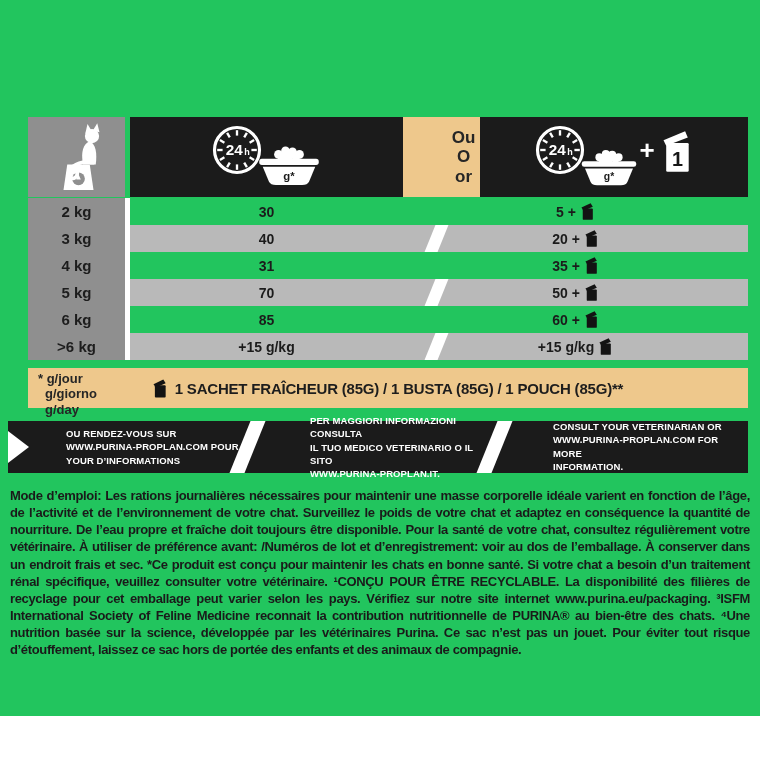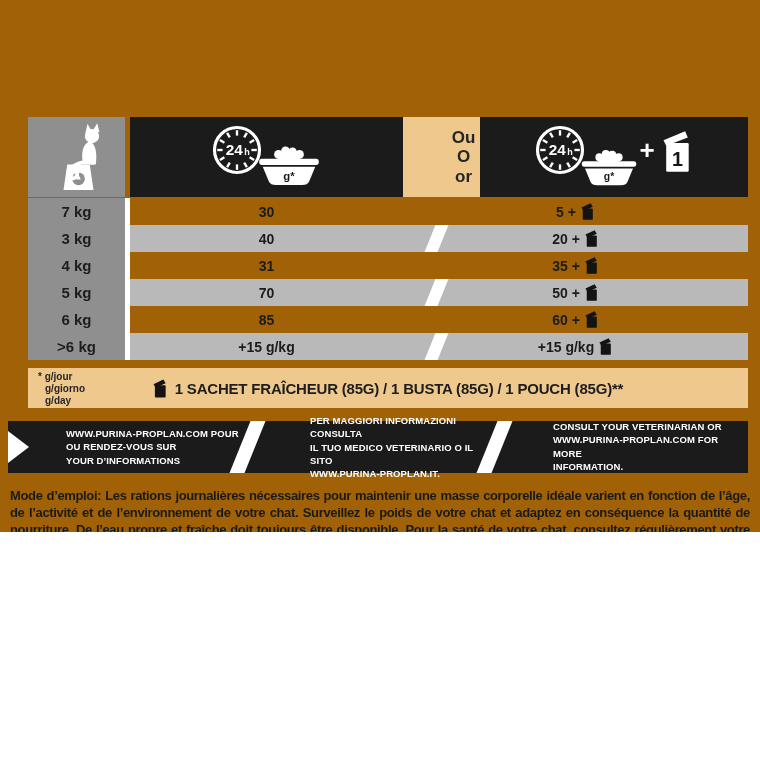--- a/index.html
+++ b/index.html
@@ -1,17 +1,17 @@
 <!DOCTYPE html>
 <html><head>
 <meta charset="utf-8">
 <style>
   * { margin:0; padding:0; box-sizing:border-box; }
   body { background:#fff; }
-  .page { position:relative; width:760px; height:532px; background:#a16207;
+  .page { position:relative; width:760px; height:716px; background:#22c55e;
           font-family:"Liberation Sans", sans-serif; overflow:hidden; }
 
   
   .hdr-cell { position:absolute; top:117px; height:80px; }
   .hdr-weight { left:28px; width:97px; background:#8f8f8f; display:flex; align-items:flex-end; justify-content:center; }
   .hdr-dry   { left:130px; width:273px; background:#1b1b1b; display:flex; align-items:center; justify-content:center; }
   .hdr-or    { left:403px; width:77px; background:#eec88c; display:flex; flex-direction:column; align-items:center; justify-content:center;
                font-weight:bold; font-size:17px; color:#262626; line-height:1.15;padding-left:44px; }
   .hdr-combo { left:480px; width:268px; background:#1b1b1b; display:flex; align-items:center; justify-content:center; }
   .icon-clock { margin-bottom:10px; }
@@ -32,21 +32,21 @@
   .combo-cell { flex:1; display:flex; align-items:center; justify-content:center;
                 font-weight:bold; font-size:14px; color:#1b1b1b; }
   .combo-cell svg { margin-left:5px; }
   .slash { position:absolute; left:300px; top:0; width:13px; height:27px; background:#fff;
            transform:skewX(-22deg); display:none; }
   .row.alt .slash { display:block; }
 
   
   .footnote-bar { position:absolute; top:368px; left:28px; width:720px; height:40px; background:#eec88c;
                   display:flex; align-items:center; justify-content:center; }
-  .units { position:absolute; left:10px; top:3px; font-size:10px; font-weight:bold; color:#262626; line-height:1.18; }
+  .units { position:absolute; left:10px; top:3px; font-size:13px; font-weight:bold; color:#262626; line-height:1.18; }
   .units .u2 { padding-left:7px; }
   .pouch-line { display:flex; align-items:center; gap:7px; font-weight:bold; font-size:15px; color:#1d1d1d; letter-spacing:-0.2px; }
 
   
   .info-bar { position:absolute; top:421px; left:8px; width:740px; height:52px; background:#1b1b1b; }
   .notch { position:absolute; left:0; top:50%; transform:translateY(-50%); width:0; height:0;
            border-top:16px solid transparent; border-bottom:16px solid transparent; border-left:21px solid #fff; }
   .info-sec { position:absolute; top:50%; transform:translateY(-50%); color:#fff; font-weight:bold;
               font-size:9.5px; line-height:1.4; letter-spacing:0.1px; }
   .sec-1 { left:58px; width:180px; }
@@ -170,21 +170,21 @@
         <polygon points="5,12 29,2 32,9 8,18" fill="#fff"></polygon>
         <rect x="8" y="15" width="25" height="32" rx="1.5" fill="#fff"></rect>
         <text x="20.5" y="40" font-size="22" font-weight="bold" fill="#161616" text-anchor="middle" font-family="Liberation Sans, sans-serif">1</text>
       </svg>
     </span>
   </div>
 
   <div class="rows">
 
     <div class="row">
-      <div class="w-cell">7 kg</div>
+      <div class="w-cell">2 kg</div>
         <div class="gap"></div>
       <div class="content">
         <div class="dry-cell">30</div>
         <div class="combo-cell">
             <span>5 +</span>
           <svg width="14" height="19" viewBox="0 0 16 21">
               <polygon points="0.5,6 11,1 13.5,5 3,9.5" fill="#131313"></polygon>
               <rect x="2" y="7" width="11.5" height="13" rx="1" fill="#131313"></rect>
             </svg>
         </div>
@@ -282,22 +282,22 @@
           <polygon points="0.5,6 11,1 13.5,5 3,9.5" fill="#131313"></polygon>
           <rect x="2" y="7" width="11.5" height="13" rx="1" fill="#131313"></rect>
         </svg>
       <span>1 SACHET FRAÎCHEUR (85G) / 1 BUSTA (85G) / 1 POUCH (85G)**</span>
     </div>
   </div>
 
   <div class="info-bar">
     <div class="notch"></div>
     <div class="info-sec sec-1">
+      <div>OU RENDEZ-VOUS SUR</div>
       <div>WWW.PURINA-PROPLAN.COM POUR</div>
-      <div>OU RENDEZ-VOUS SUR</div>
       <div>YOUR D’INFORMATIONS</div>
     </div>
     <div class="bar-slash bs-1"></div>
     <div class="info-sec sec-2">
       <div>PER MAGGIORI INFORMAZIONI CONSULTA</div>
       <div>IL TUO MEDICO VETERINARIO O IL SITO</div>
       <div>WWW.PURINA-PROPLAN.IT.</div>
     </div>
     <div class="bar-slash bs-2"></div>
     <div class="info-sec sec-3">

